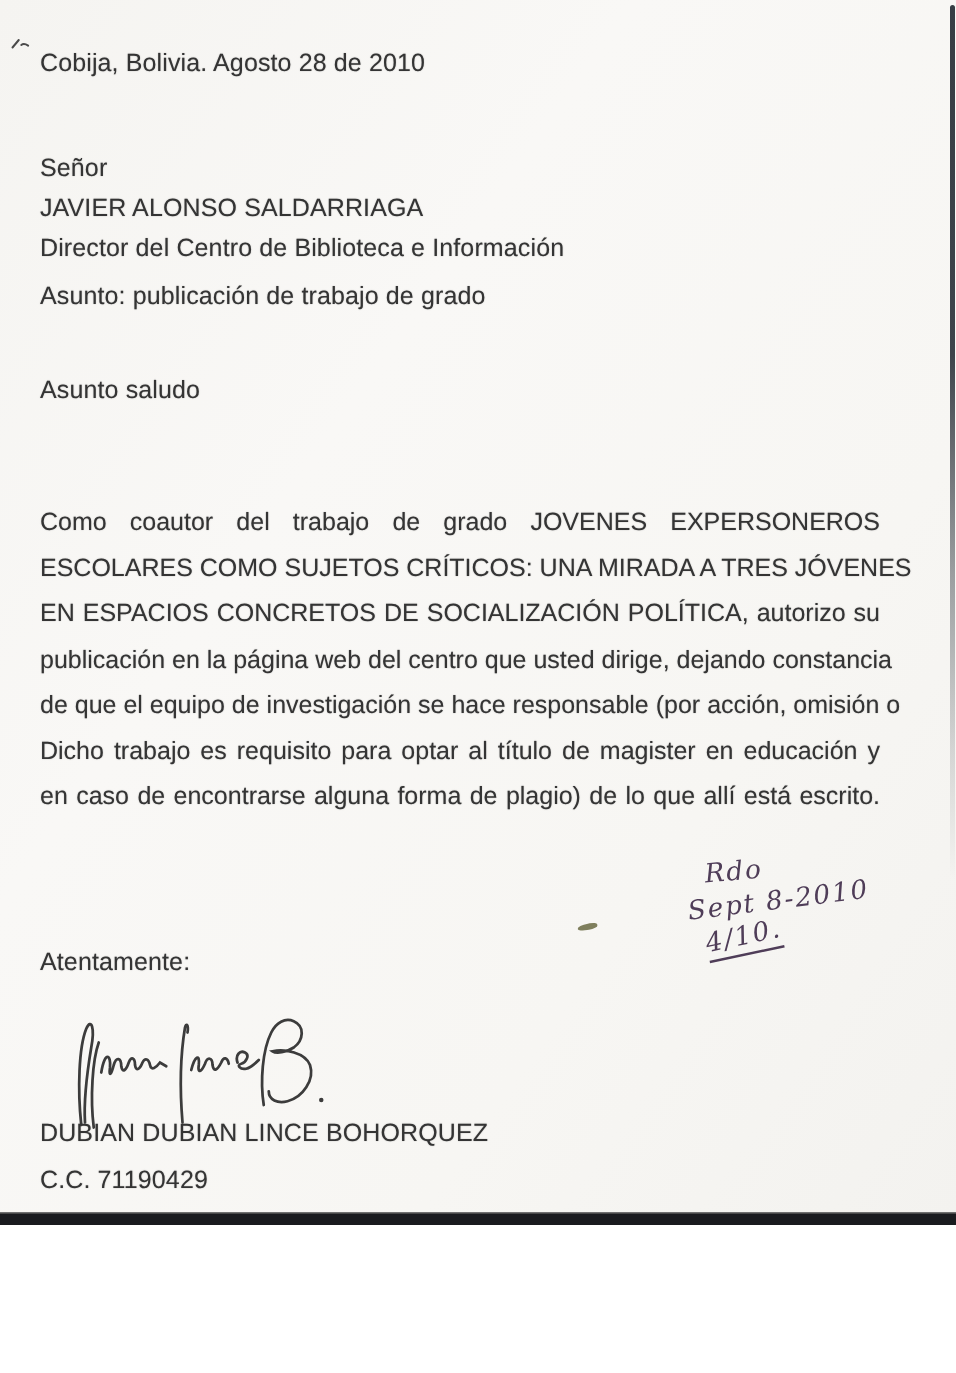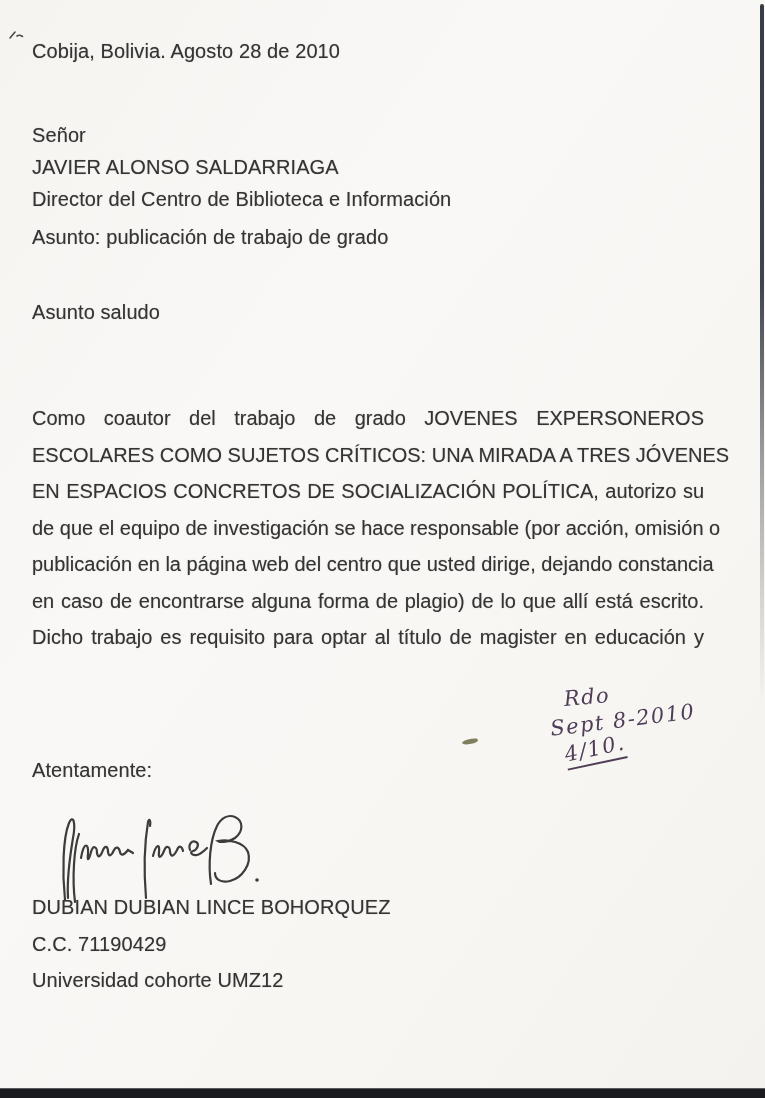--- a/index.html
+++ b/index.html
@@ -4,21 +4,21 @@
 <style>
   * { margin: 0; padding: 0; box-sizing: border-box; }
   html, body { width: 765px; height: 1098px; }
   body {
     font-family: "Liberation Sans", "DejaVu Sans", sans-serif;
     background: #ffffff;
   }
   .page {
     position: relative;
     width: 765px;
-    height: 1098px;
+    height: 980px;
     overflow: hidden;
     background: linear-gradient(125deg, #f5f4f1 0%, #f9f8f6 35%, #f7f6f3 70%, #f3f2ef 100%);
   }
   .typed {
     position: absolute;
     left: 32px;
     font-size: 20px;
     color: #343434;
     text-shadow: 0 0 1px rgba(70,70,70,0.45);
     letter-spacing: 0.1px;
@@ -125,24 +125,24 @@
   <div class="typed" style="top:156px">JAVIER ALONSO SALDARRIAGA</div>
   <div class="typed" style="top:188px">Director del Centro de Biblioteca e Información</div>
   <div class="typed" style="top:226px">Asunto: publicación de trabajo de grado</div>
 
   <div class="typed" style="top:301px">Asunto saludo</div>
 
   <div class="para">
     <span class="pline">Como coautor del trabajo de grado JOVENES EXPERSONEROS</span>
     <span class="pline">ESCOLARES COMO SUJETOS CRÍTICOS: UNA MIRADA A TRES JÓVENES</span>
     <span class="pline">EN ESPACIOS CONCRETOS DE SOCIALIZACIÓN POLÍTICA, autorizo su</span>
+    <span class="pline">publicación en la página web del centro que usted dirige, dejando constancia</span>
     <span class="pline">de que el equipo de investigación se hace responsable (por acción, omisión o</span>
-    <span class="pline">publicación en la página web del centro que usted dirige, dejando constancia</span>
+    <span class="pline">Dicho trabajo es requisito para optar al título de magister en educación y</span>
     <span class="pline">en caso de encontrarse alguna forma de plagio) de lo que allí está escrito.</span>
-    <span class="pline">Dicho trabajo es requisito para optar al título de magister en educación y</span>
   </div>
 
   <div class="handnote">
     <div class="hl1">Rdo</div>
     <div><span class="hl2">Sept 8-2010</span></div>
     <div><span class="hl3">4/10.</span></div>
   </div>
 
   <div class="ink-speck"></div>
 

